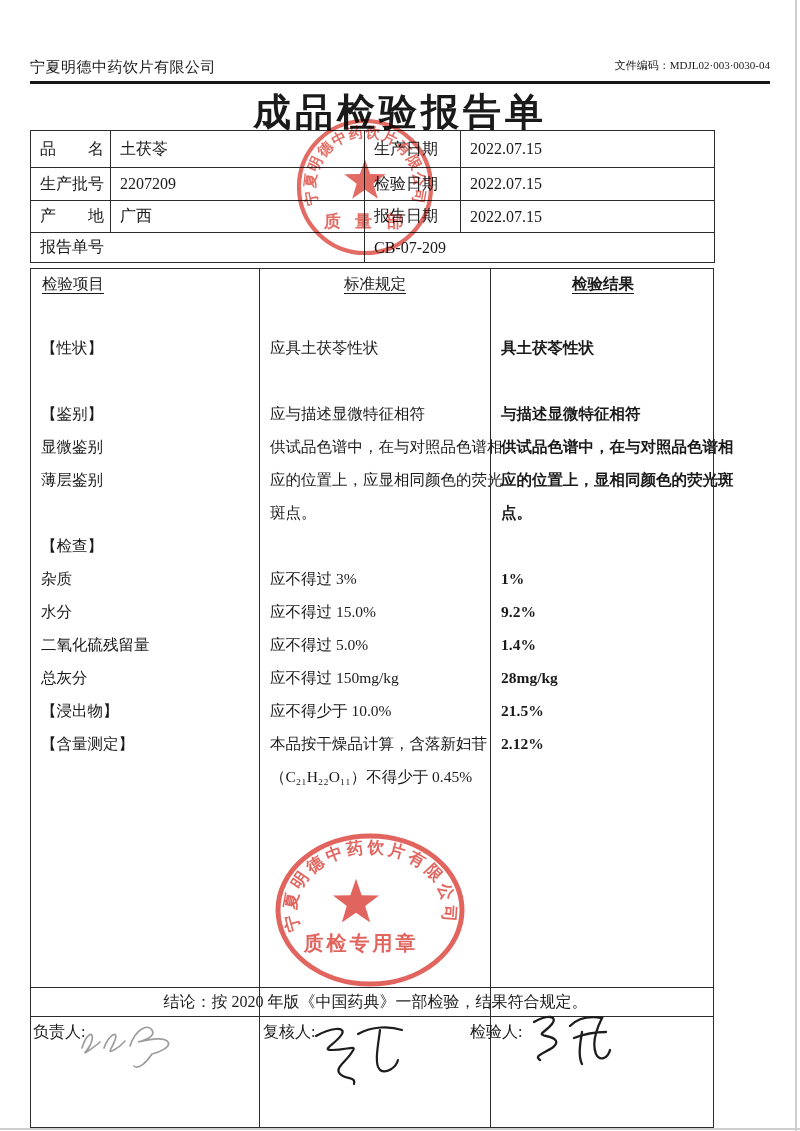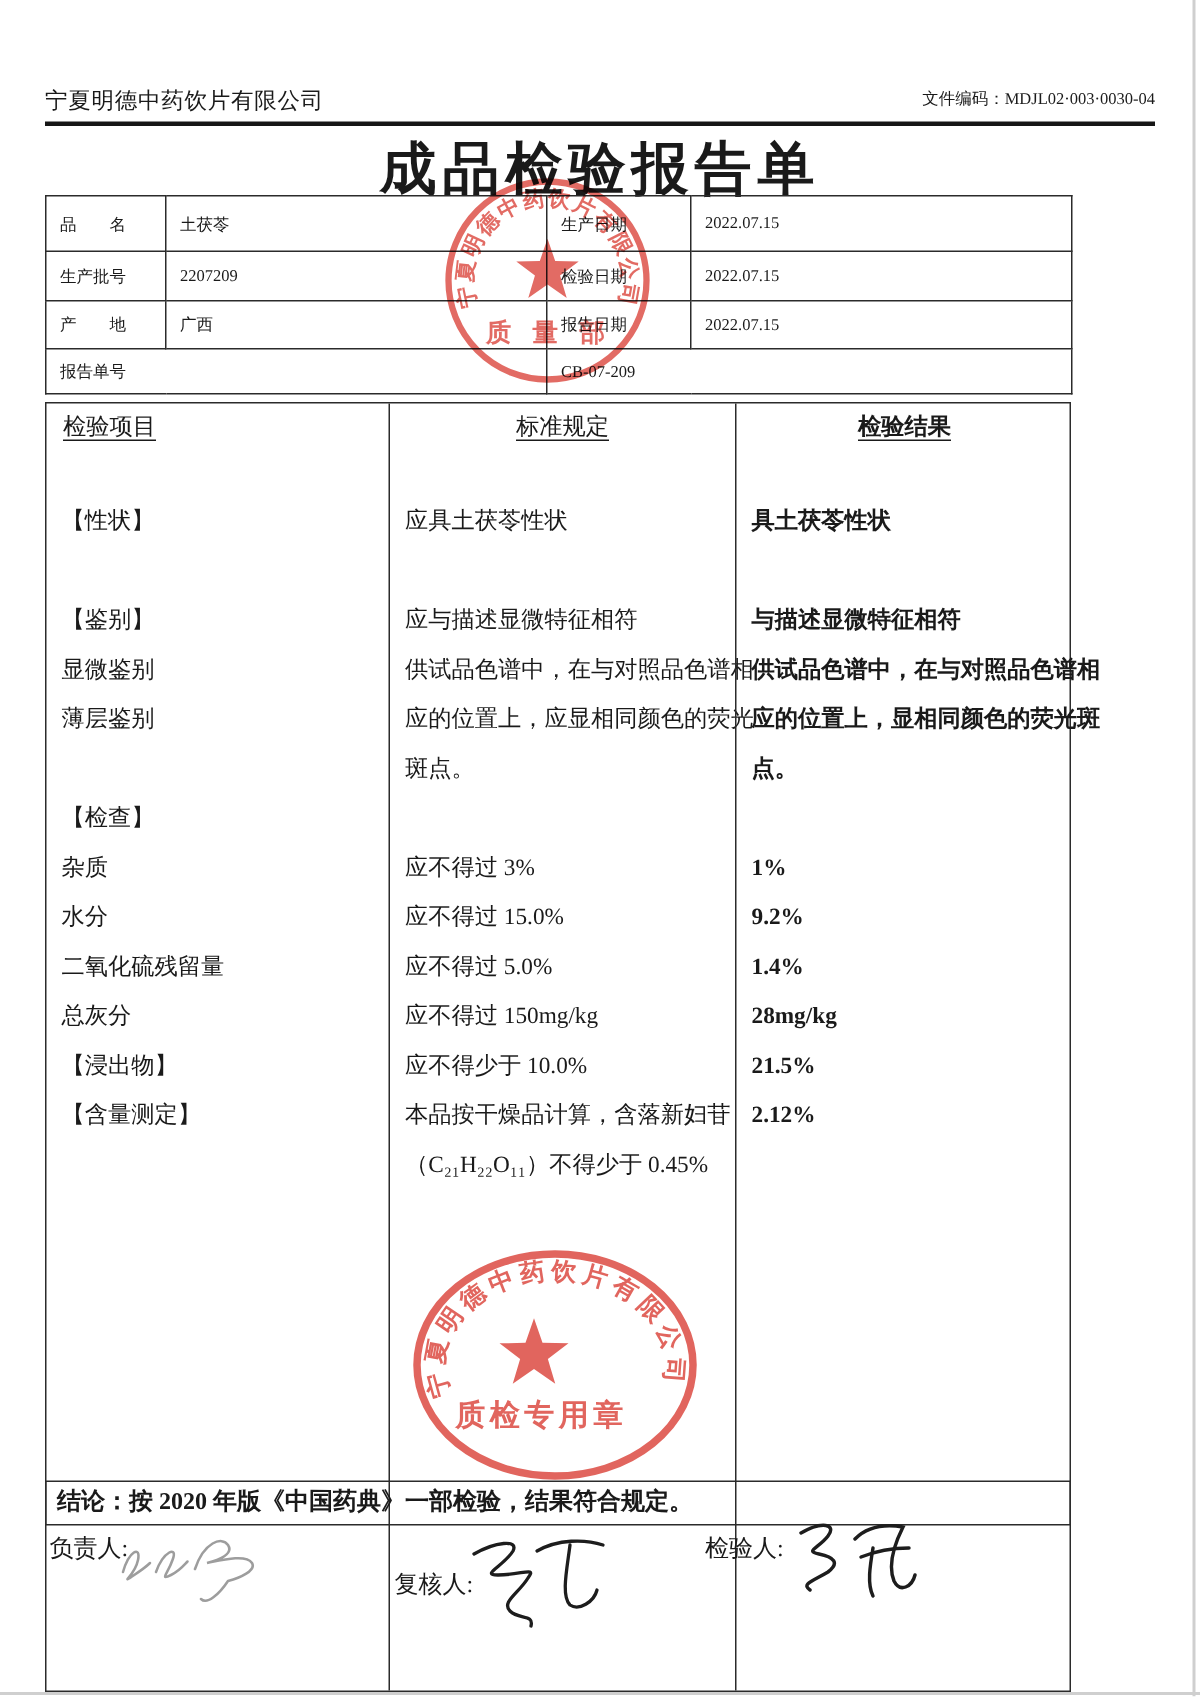--- a/index.html
+++ b/index.html
@@ -9,43 +9,43 @@
     overflow:hidden;
   }
   .abs{position:absolute;}
   
   .company{left:30px;top:58px;font-size:15px;letter-spacing:.5px;}
   .doccode{right:30px;top:58px;font-size:11px;}
   .hrule{left:30px;top:81px;width:740px;height:3px;background:#161616;}
   .title{left:30px;top:87px;width:740px;text-align:center;font-size:38px;font-weight:bold;letter-spacing:4px;}
   
   table.info{position:absolute;left:30px;top:130px;width:684px;border-collapse:collapse;table-layout:fixed;}
-  table.info td{border:1.5px solid #2b2b2b;font-size:11px;padding:0 0 0 9px;vertical-align:middle;}
+  table.info td{border:1.5px solid #2b2b2b;font-size:16px;padding:0 0 0 9px;vertical-align:middle;}
   table.info tr:nth-child(1) td{height:36px;}
   table.info tr:nth-child(2) td{height:32px;}
   table.info tr:nth-child(3) td{height:31px;}
   table.info tr:nth-child(4) td{height:29px;}
   td.num{font-size:17px;}
   
   .main-table{left:30px;top:268px;width:684px;height:860px;border:1.5px solid #2b2b2b;box-sizing:border-box;}
   .mcol{position:absolute;top:0;height:100%;box-sizing:border-box;}
   .mcol-item{left:0;width:228px;}
   .mcol-standard{left:228px;width:231px;border-left:1.5px solid #2b2b2b;}
   .mcol-result{left:459px;width:225px;border-left:1.5px solid #2b2b2b;font-weight:bold;}
   .mhead{height:62px;padding-top:5px;font-size:15.5px;box-sizing:border-box;}
   .mhead span{text-decoration:underline;text-underline-offset:4px;}
   .mhead-left{padding-left:11px;text-align:left;}
   .mhead-center{text-align:center;}
   .mline{height:33px;line-height:33px;font-size:15.5px;padding-left:10px;white-space:nowrap;}
   
   .conclusion{left:30px;top:987px;width:684px;height:30px;border:1.5px solid #2b2b2b;box-sizing:border-box;
-    font-size:16px;font-weight:bold;line-height:27px;padding-left:7px;}
+    font-size:16px;font-weight:normal;line-height:27px;padding-left:7px;text-align:center;}
   
   .sig-label{top:1022px;font-size:16px;}
-  .lbl-lead{left:33px;} .lbl-review{left:263px;margin-top:24px;} .lbl-inspect{left:470px;}
+  .lbl-lead{left:33px;} .lbl-review{left:263px;} .lbl-inspect{left:470px;}
   svg{display:block;}
   .stamp{mix-blend-mode:multiply;pointer-events:none;}
   .edge-r{left:795px;top:0;width:2px;height:1131px;background:#cfcfcf;}
   .edge-b{left:0;top:1128px;width:800px;height:2px;background:#cfcfcf;}
 </style>
 </head>
 <body>
 
 <div class="abs company">宁夏明德中药饮片有限公司</div>
 <div class="abs doccode">文件编码：MDJL02·003·0030-04</div>

